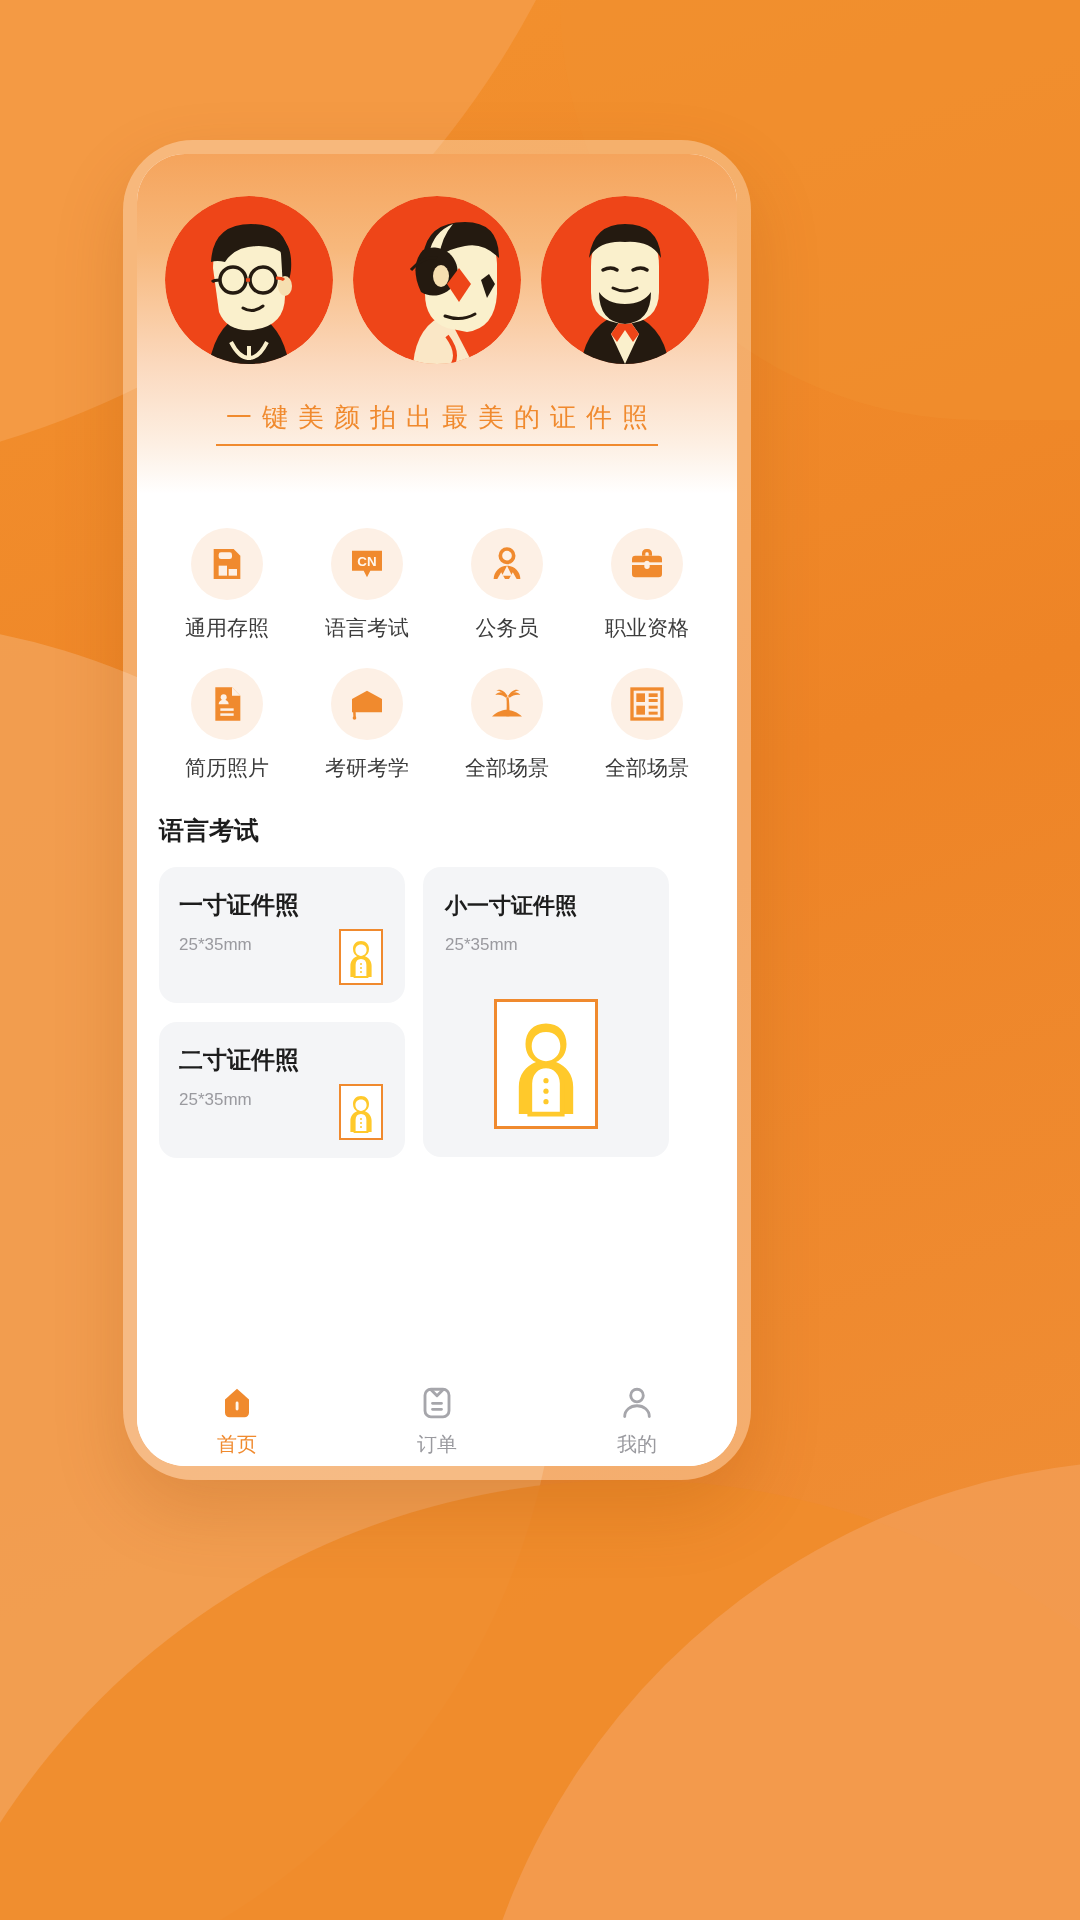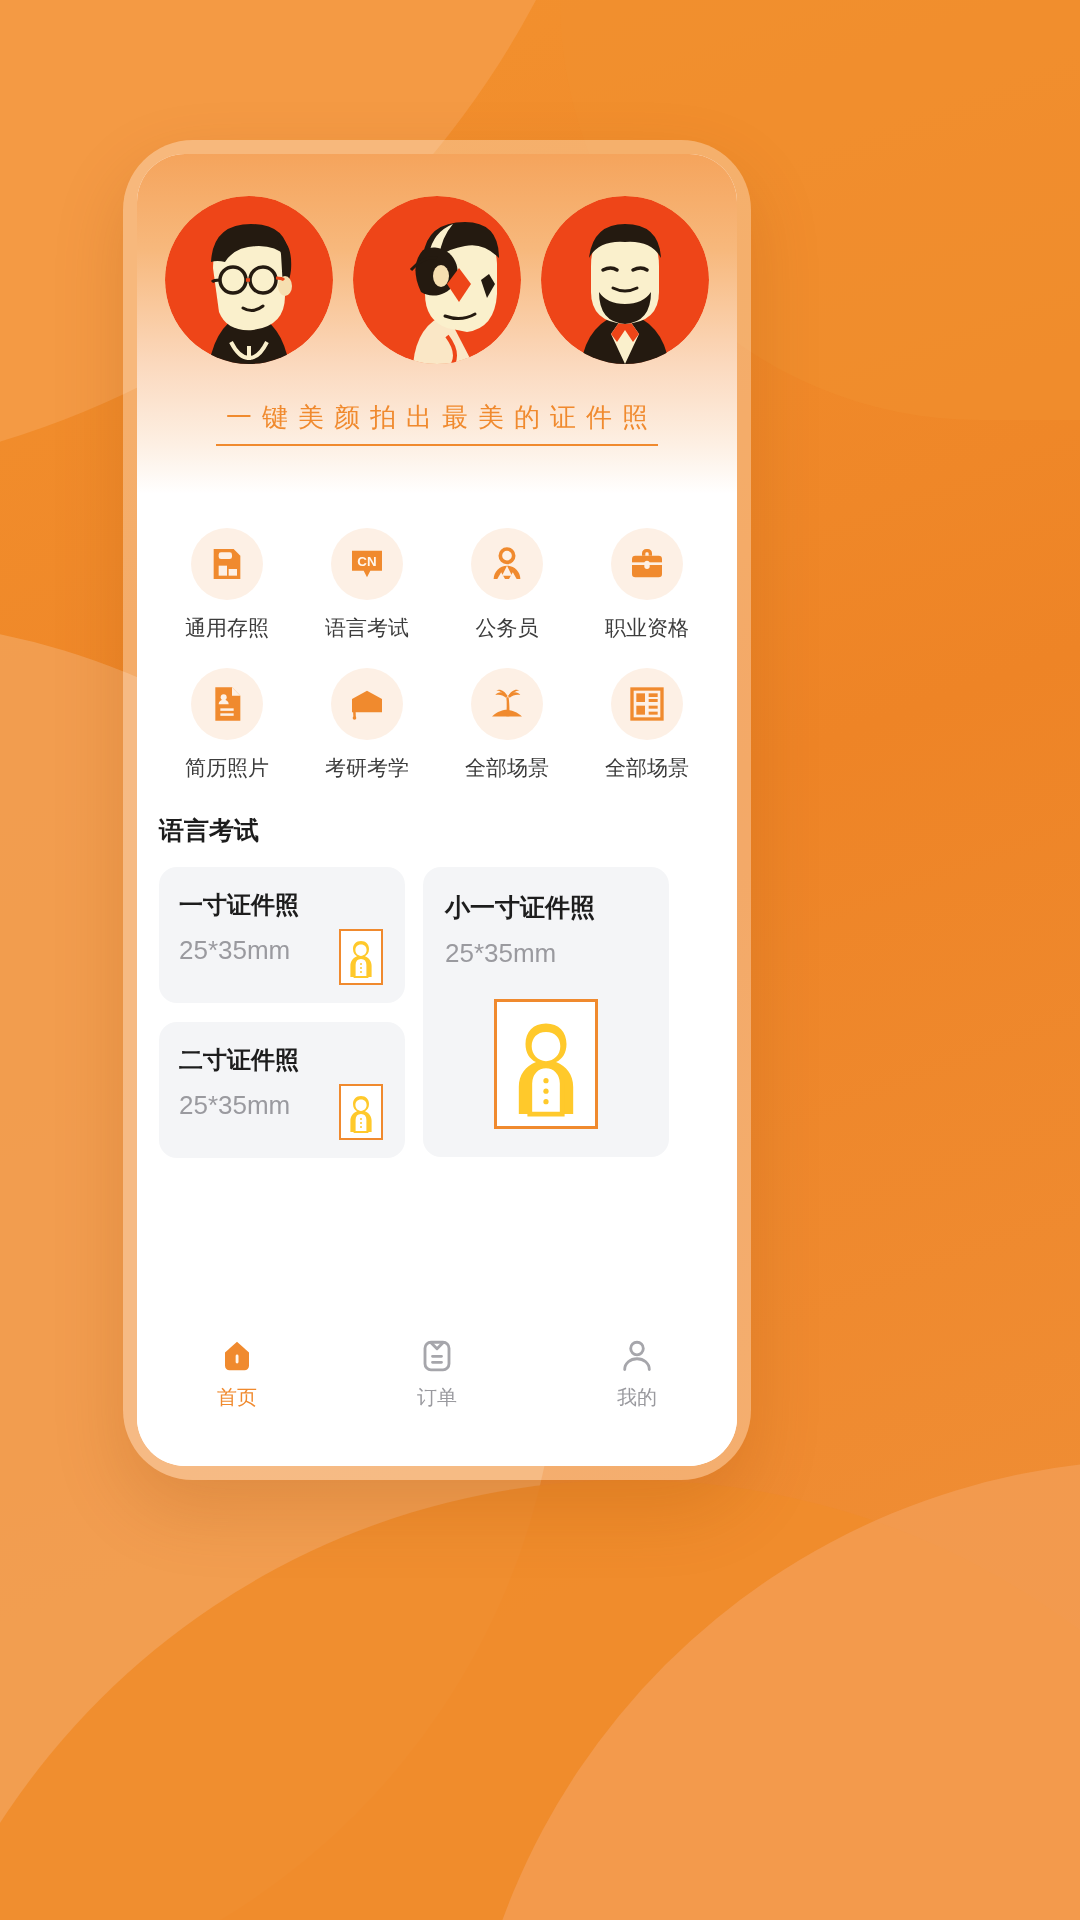--- a/index.html
+++ b/index.html
@@ -102,33 +102,33 @@
   .hot-grid { display:flex; gap:18px; }
   .hot-col { display:flex; flex-direction:column; gap:19px; }
   .hot-col.left { width:246px; }
   .hot-col.right { width:246px; }
 
   .card {
     background:#F4F5F7; border-radius:18px; position:relative; cursor:pointer;
   }
   .card.sm { height:136px; padding:22px 20px; }
   .card.lg { height:290px; padding:24px 22px; }
-  .card-title { font-size:25px; font-weight:bold; color:#1d1d1d; }
+  .card-title { font-size:22px; font-weight:bold; color:#1d1d1d; }
   .card.sm .card-title { font-size:24px; }
-  .card-sub { font-size:26px; color:#9a9a9f; margin-top:14px; }
+  .card-sub { font-size:17px; color:#9a9a9f; margin-top:14px; }
 
   .thumb { position:absolute; border:2px solid #F08A2E; background:#fff; }
   .card.sm .thumb { width:44px; height:56px; right:22px; bottom:18px; }
   .card.lg .thumb { width:104px; height:130px; left:50%; transform:translateX(-50%); bottom:28px; border-width:3px; }
   .thumb svg { width:100%; height:100%; display:block; }
 
   
   .tabbar {
     flex:none; height:128px;
-    display:flex; align-items:flex-start; justify-content:space-around;
+    display:flex; align-items:flex-end; justify-content:space-around;
     background:#fff;
     padding-bottom:8px;
   }
   .tab { display:flex; flex-direction:column; align-items:center; gap:10px; cursor:pointer; width:150px; }
   .tab svg { width:36px; height:36px; display:block; }
   .tab-label { font-size:20px; color:#9a9a9f; }
   .tab.active .tab-label { color:#F08A2E; }
 </style>
 </head>
 <body>

